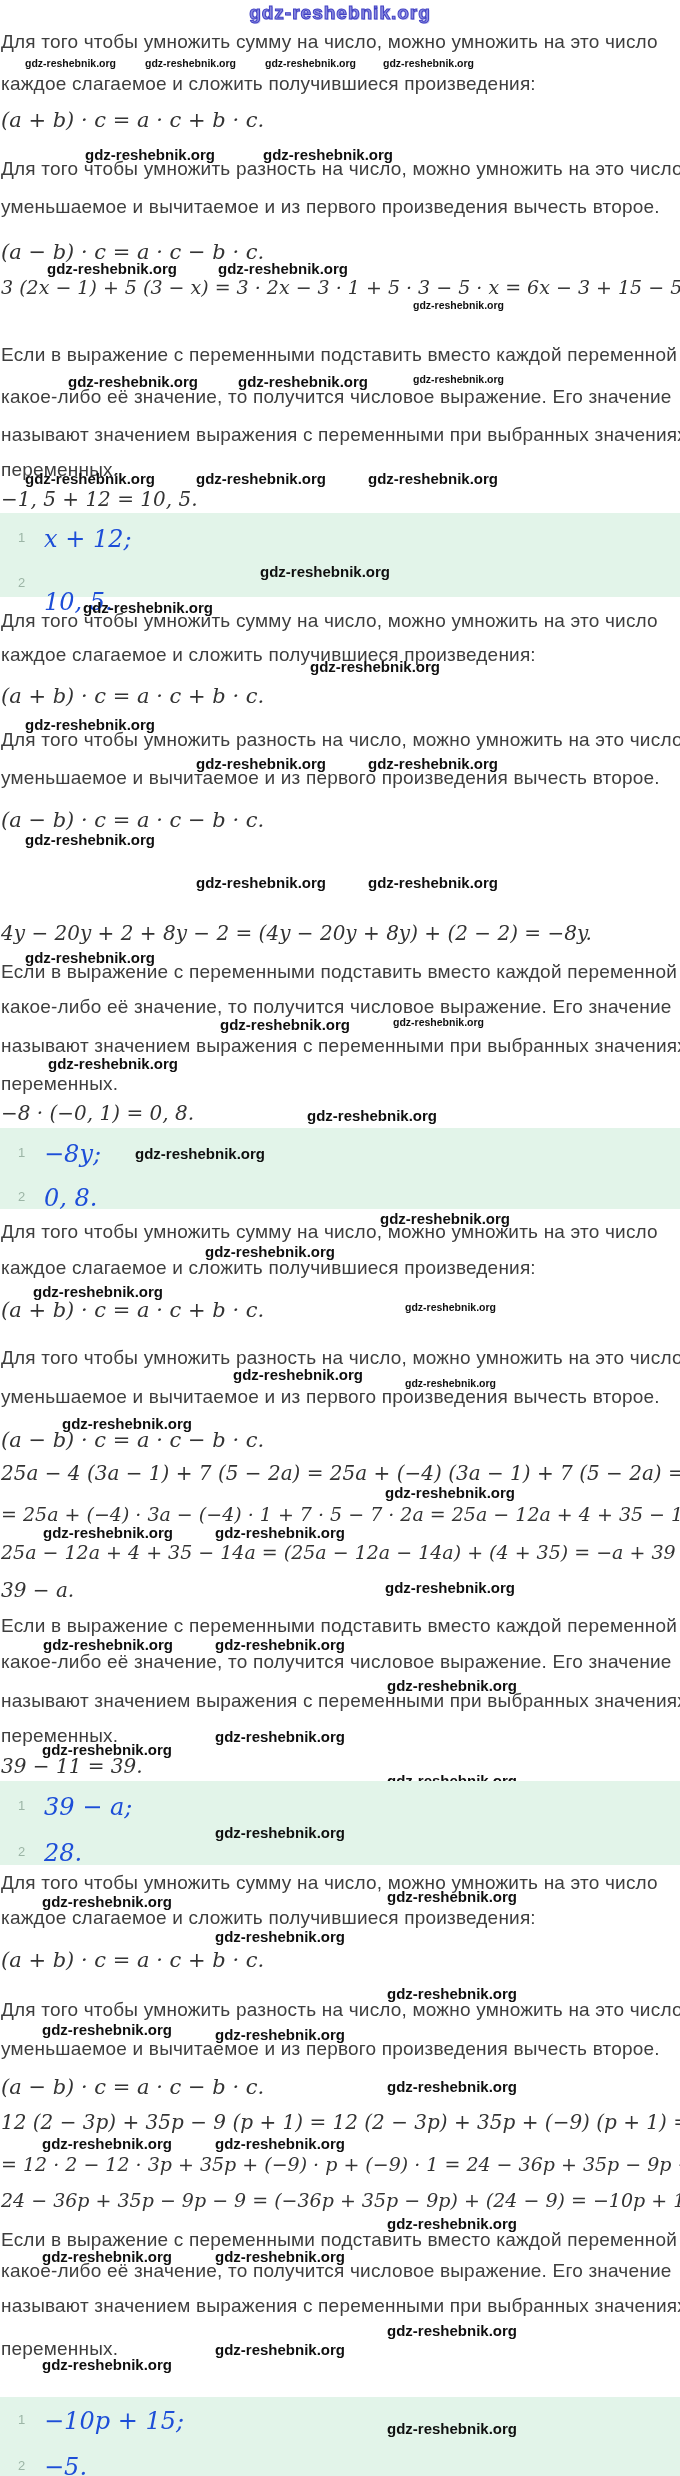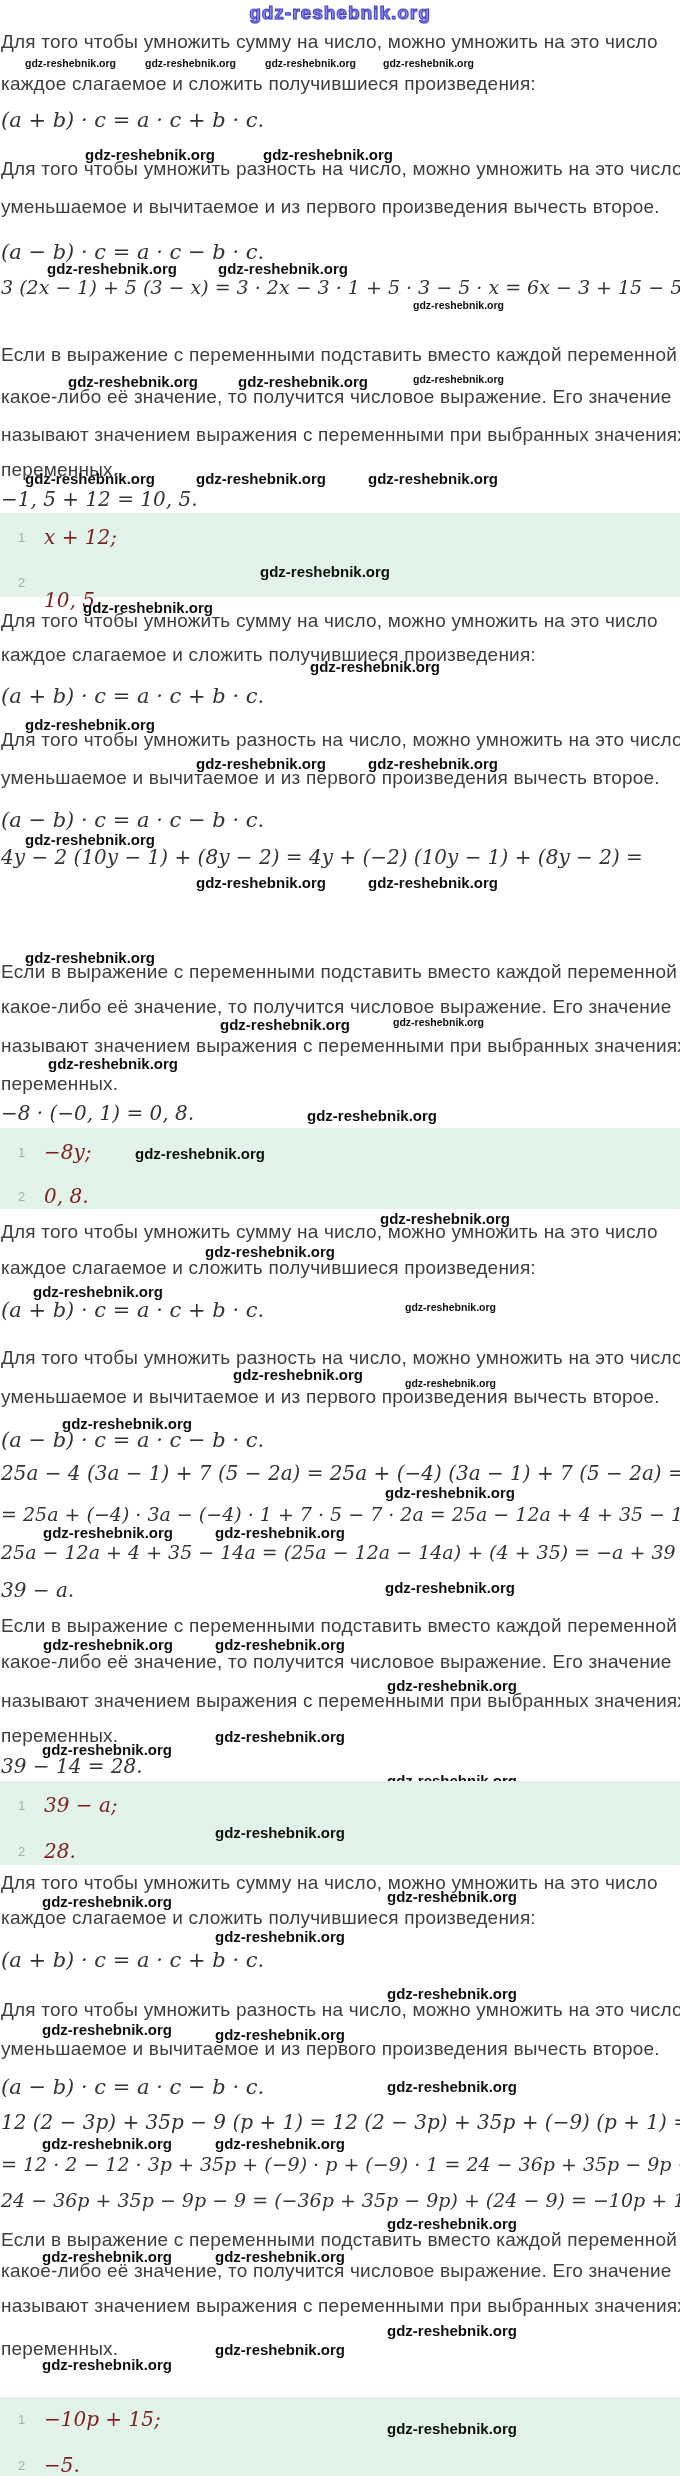--- a/index.html
+++ b/index.html
@@ -28,21 +28,21 @@
   }
   .wm.lg{font-size:15px;}
   .wm.sm{font-size:10.5px;}
   .ansbox{position:absolute;left:0;width:680px;background:#e2f4e9;}
   .ansnum{
     position:absolute;left:18px;font-size:13px;color:#9cb5a6;
     font-family:"Liberation Sans",sans-serif;
   }
   .ansmath{
     position:absolute;left:44px;font-family:"DejaVu Serif",serif;
-    font-style:italic;font-size:20px;color:#7f1d1d;white-space:nowrap;
+    font-style:italic;font-size:24px;color:#1d4ed8;white-space:nowrap;
   }
 </style>
 </head>
 <body>
 
 <div id="page">
     <div class="logo" style="top: 2px;">gdz-reshebnik.org</div>
     <div class="textline" style="top: 31px; left: 1px;">Для того чтобы умножить сумму на число, можно умножить на это число</div>
     <div class="wm sm" style="top: 57px; left: 25px;">gdz-reshebnik.org</div>
     <div class="wm sm" style="top: 57px; left: 145px;">gdz-reshebnik.org</div>
@@ -82,23 +82,23 @@
     <div class="textline" style="top: 644px; left: 1px;">каждое слагаемое и сложить получившиеся произведения:</div>
     <div class="wm lg" style="top: 658px; left: 310px;">gdz-reshebnik.org</div>
     <div class="mathline" style="top: 684px; left: 1px; font-size: 21px;">(a + b) · c = a · c + b · c.</div>
     <div class="wm lg" style="top: 716px; left: 25px;">gdz-reshebnik.org</div>
     <div class="textline" style="top: 729px; left: 1px;">Для того чтобы умножить разность на число, можно умножить на это число</div>
     <div class="wm lg" style="top: 755px; left: 196px;">gdz-reshebnik.org</div>
     <div class="wm lg" style="top: 755px; left: 368px;">gdz-reshebnik.org</div>
     <div class="textline" style="top: 767px; left: 1px;">уменьшаемое и вычитаемое и из первого произведения вычесть второе.</div>
     <div class="mathline" style="top: 808px; left: 1px; font-size: 21px;">(a − b) · c = a · c − b · c.</div>
     <div class="wm lg" style="top: 831px; left: 25px;">gdz-reshebnik.org</div>
-    <div class="mathline" style="top: 845px; left: 1px; font-size: 20px;">4y − 2 (10y − 1) + (8y − 2) = 4y + (−2) (10y − 1) + (8y − 2) =</div>
     <div class="wm lg" style="top: 874px; left: 196px;">gdz-reshebnik.org</div>
     <div class="wm lg" style="top: 874px; left: 368px;">gdz-reshebnik.org</div>
+    <div class="mathline" style="top: 921px; left: 1px; font-size: 20px;">4y − 20y + 2 + 8y − 2 = (4y − 20y + 8y) + (2 − 2) = −8y.</div>
     <div class="wm lg" style="top: 949px; left: 25px;">gdz-reshebnik.org</div>
     <div class="textline" style="top: 961px; left: 1px;">Если в выражение с переменными подставить вместо каждой переменной</div>
     <div class="textline" style="top: 996px; left: 1px;">какое-либо её значение, то получится числовое выражение. Его значение</div>
     <div class="wm lg" style="top: 1016px; left: 220px;">gdz-reshebnik.org</div>
     <div class="wm sm" style="top: 1016px; left: 393px;">gdz-reshebnik.org</div>
     <div class="textline" style="top: 1035px; left: 1px;">называют значением выражения с переменными при выбранных значениях</div>
     <div class="wm lg" style="top: 1055px; left: 48px;">gdz-reshebnik.org</div>
     <div class="textline" style="top: 1073px; left: 1px;">переменных.</div>
     <div class="mathline" style="top: 1101px; left: 1px; font-size: 20px;">−8 · (−0, 1) = 0, 8.</div>
     <div class="wm lg" style="top: 1107px; left: 307px;">gdz-reshebnik.org</div>
@@ -132,21 +132,21 @@
     <div class="wm lg" style="top: 1579px; left: 385px;">gdz-reshebnik.org</div>
     <div class="textline" style="top: 1615px; left: 1px;">Если в выражение с переменными подставить вместо каждой переменной</div>
     <div class="wm lg" style="top: 1636px; left: 43px;">gdz-reshebnik.org</div>
     <div class="wm lg" style="top: 1636px; left: 215px;">gdz-reshebnik.org</div>
     <div class="textline" style="top: 1651px; left: 1px;">какое-либо её значение, то получится числовое выражение. Его значение</div>
     <div class="wm lg" style="top: 1677px; left: 387px;">gdz-reshebnik.org</div>
     <div class="textline" style="top: 1690px; left: 1px;">называют значением выражения с переменными при выбранных значениях</div>
     <div class="textline" style="top: 1725px; left: 1px;">переменных.</div>
     <div class="wm lg" style="top: 1728px; left: 215px;">gdz-reshebnik.org</div>
     <div class="wm lg" style="top: 1741px; left: 42px;">gdz-reshebnik.org</div>
-    <div class="mathline" style="top: 1754px; left: 1px; font-size: 20px;">39 − 14 = 28.</div>
+    <div class="mathline" style="top: 1754px; left: 1px; font-size: 20px;">39 − 11 = 39.</div>
     <div class="wm lg" style="top: 1772px; left: 387px;">gdz-reshebnik.org</div>
     <div class="ansbox" style="top: 1781px; left: 0px; height: 84px;">
       <div class="ansnum" style="top: 17px; left: 18px;">1</div>
       <div class="ansmath" style="top: 12px; left: 44px;">39 − a;</div>
       <div class="ansnum" style="top: 63px; left: 18px;">2</div>
       <div class="ansmath" style="top: 58px; left: 44px;">28.</div>
       <div class="wm lg" style="top: 43px; left: 215px;">gdz-reshebnik.org</div>
     </div>
     <div class="textline" style="top: 1872px; left: 1px;">Для того чтобы умножить сумму на число, можно умножить на это число</div>
     <div class="wm lg" style="top: 1888px; left: 387px;">gdz-reshebnik.org</div>

